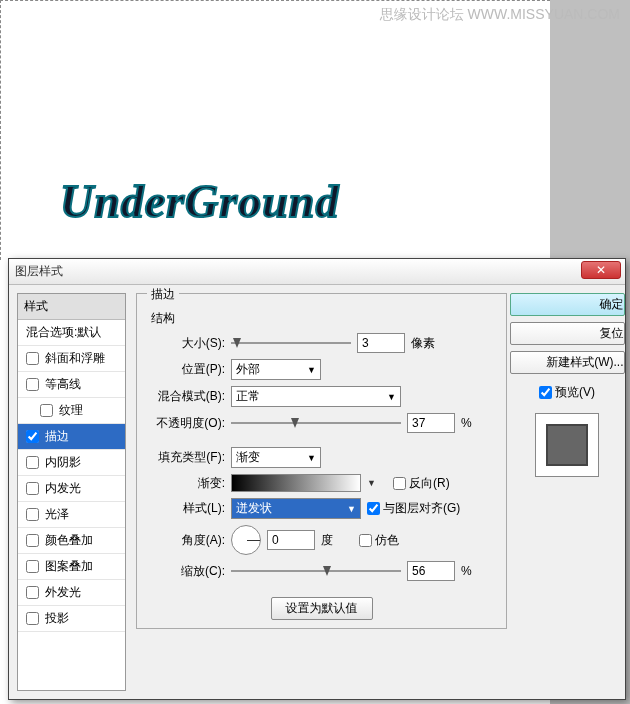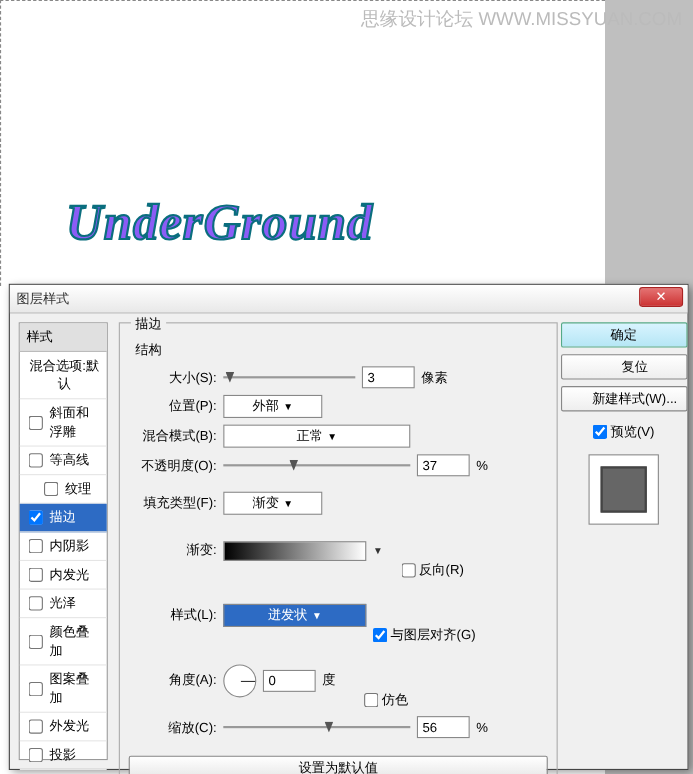--- a/index.html
+++ b/index.html
@@ -1,56 +1,56 @@
 <!DOCTYPE html>
 <html><head>
 <meta charset="utf-8">
 <style>
 * { margin: 0; padding: 0; box-sizing: border-box; font-family: "Microsoft YaHei", SimSun, sans-serif; font-size: 12px; }
 body { width: 630px; height: 704px; background: #fff; position: relative; overflow: hidden; }
-.watermark { position: absolute; top: 6px; right: 10px; color: #bbb; font-size: 17px; }
+.watermark { position: absolute; top: 6px; right: 10px; color: #bbb; font-size: 14px; }
 .canvas-area { position: absolute; top: 0; left: 0; width: 550px; height: 260px; background: #fff; border-left: 1px dashed #888; border-top: 1px dashed #888; }
 .canvas-gray { position: absolute; top: 0; left: 550px; right: 0; height: 704px; background: #bfbfbf; }
-.canvas-text { position: absolute; top: 175px; left: 60px; font-size: 46px; font-weight: bold; font-style: italic; font-family: Georgia, serif; color: #8b5cf6; -webkit-text-stroke: 2px #0a6e7e; letter-spacing: 1px; }
+.canvas-text { position: absolute; top: 175px; left: 60px; font-size: 46px; font-weight: bold; font-style: italic; font-family: Georgia, serif; color: #0f172a; -webkit-text-stroke: 2px #0a6e7e; letter-spacing: 1px; }
 .dialog { position: absolute; top: 258px; left: 8px; width: 618px; height: 442px; background: #f0f0f0; border: 1px solid #444; box-shadow: 3px 3px 8px rgba(0,0,0,0.4); }
 .titlebar { height: 26px; background: linear-gradient(#fff, #e8e8e8); border-bottom: 1px solid #bbb; display: flex; align-items: center; padding: 0 6px; position: relative; }
 .titlebar-text { color: #333; }
 .close-btn { position: absolute; right: 4px; top: 2px; width: 40px; height: 18px; background: linear-gradient(#e57373, #c33); border: 1px solid #a22; border-radius: 3px; display: flex; align-items: center; justify-content: center; color: #fff; font-size: 10px; cursor: pointer; }
 .dialog-body { display: flex; padding: 8px; gap: 10px; height: calc(100% - 26px); }
-.style-list { width: 81px; border: 1px solid #999; background: #fff; }
+.style-list { width: 109px; border: 1px solid #999; background: #fff; }
 .style-list-header { background: #e0e0e0; padding: 4px 6px; border-bottom: 1px solid #bbb; }
 .style-item { padding: 4px 6px; border-bottom: 1px solid #e5e5e5; display: flex; align-items: center; gap: 4px; cursor: pointer; }
 .style-item.nocb { padding-left: 8px; text-align: center; }
 .style-item.selected { background: #2d6bc4; color: #fff; }
 .style-item input[type=checkbox] { margin: 0 2px; }
 .center-panel { flex: 1; }
 .fieldset { border: 1px solid #aaa; padding: 10px 8px 8px; margin-bottom: 10px; position: relative; }
 .fieldset-title { position: absolute; top: -8px; left: 10px; background: #f0f0f0; padding: 0 4px; }
 .inner-fieldset { border: 1px solid #aaa; padding: 10px 8px; margin-top: 6px; }
 .row { display: flex; align-items: center; margin: 6px 0; gap: 6px; }
 .row-label { width: 80px; text-align: right; }
 .slider-track { width: 120px; height: 14px; position: relative; background: transparent; }
 .slider-track::before { content: ""; position: absolute; top: 6px; left: 0; right: 0; height: 2px; background: #999; }
 .slider-track.wide { width: 170px; }
 .slider-thumb { position: absolute; top: 2px; width: 8px; height: 10px; background: #555; clip-path: polygon(0 0, 100% 0, 50% 100%); }
 .num-input { width: 48px; border: 1px solid #888; background: #fff; padding: 2px 4px; }
-.select { border: 1px solid #888; background: #fff; padding: 1px 4px; display: flex; align-items: center; justify-content: center; cursor: pointer; }
+.select { border: 1px solid #888; background: #fff; padding: 1px 4px; display: flex; align-items: center; justify-content: space-between; cursor: pointer; }
 .select.w90 { width: 90px; }
 .select.w130 { width: 130px; }
 .select.sel { background: #2d6bc4; color: #fff; }
 .select .arrow { font-size: 9px; margin-left: 4px; }
 .gradient-preview { width: 130px; height: 18px; background: linear-gradient(to right, #000, #fff); border: 1px solid #888; cursor: pointer; position: relative; }
 .gradient-preview::after { content: "▼"; position: absolute; right: -16px; top: 3px; font-size: 9px; color: #333; }
-.checkbox-wrap { display: flex; align-items: center; gap: 3px; margin-top: 36px; }
+.checkbox-wrap { display: flex; align-items: center; gap: 3px; }
 .angle-dial { width: 30px; height: 30px; border: 1px solid #888; border-radius: 50%; position: relative; background: #fff; }
 .angle-dial::after { content: ""; position: absolute; top: 14px; left: 15px; width: 13px; height: 1px; background: #333; }
-.btn-row { display: flex; gap: 20px; justify-content: center; margin-top: 16px; flex-direction: column; }
+.btn-row { display: flex; gap: 20px; justify-content: center; margin-top: 16px; }
 .btn { border: 1px solid #888; background: linear-gradient(#fff,#e5e5e5); padding: 2px 14px; cursor: pointer; border-radius: 2px; }
 .right-panel { width: 100px; display: flex; flex-direction: column; gap: 6px; align-items: center; }
-.r-btn { width: 115px; border: 1px solid #5a8; background: linear-gradient(#d8f4ff, #b5e6f5); padding: 2px 0; text-align: center; cursor: pointer; border-radius: 2px; }
+.r-btn { width: 115px; border: 1px solid #5a8; background: linear-gradient(#d8f4ff, #b5e6f5); padding: 2px 0; text-align: right; cursor: pointer; border-radius: 2px; }
 .r-btn.plain { background: linear-gradient(#fff,#eee); border-color: #888; padding-left: 20px; }
 .preview-box { width: 64px; height: 64px; border: 1px solid #888; background: #fff; display: flex; align-items: center; justify-content: center; margin-top: 6px; }
 .preview-inner { width: 42px; height: 42px; background: #666; border: 2px solid #444; }
 </style>
 </head>
 <body>
 
 <div class="canvas-gray"></div>
 <div class="canvas-area"></div>
 <div class="watermark">思缘设计论坛  WWW.MISSYUAN.COM</div>

